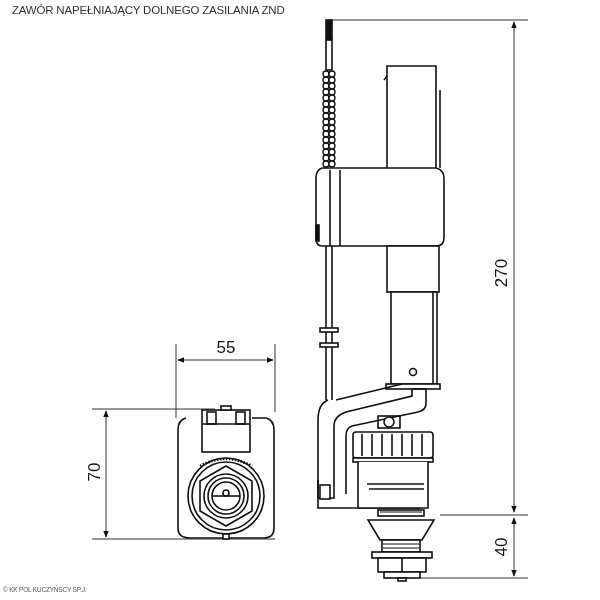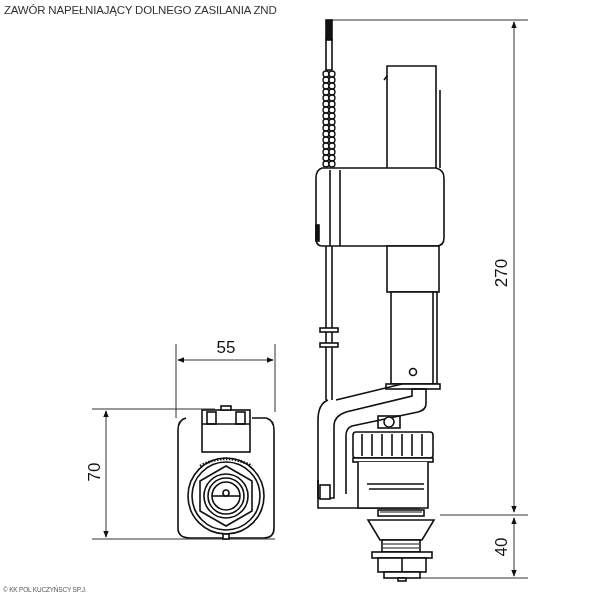--- a/index.html
+++ b/index.html
@@ -1,17 +1,17 @@
 <!DOCTYPE html>
 <html><head>
   <meta charset="utf-8">
   <style>
     html, body { margin: 0; padding: 0; background: #ffffff; }
     body { width: 600px; height: 600px; position: relative; overflow: hidden; font-family: "Liberation Sans", sans-serif; }
-    .title { position: absolute; left: 4px; top: 4px; font-size: 11.5px; color: #333; letter-spacing: -0.2px; white-space: nowrap; }
+    .title { position: absolute; left: 12px; top: 4px; font-size: 11.5px; color: #333; letter-spacing: -0.2px; white-space: nowrap; }
     .copyright { position: absolute; left: 3px; top: 586px; font-size: 6.5px; color: #555; letter-spacing: -0.2px; white-space: nowrap; }
     svg { position: absolute; left: 0; top: 0; }
     .dim { font-family: "Liberation Sans", sans-serif; font-size: 17px; fill: #111; }
   </style>
 </head>
 <body>
 
 <div class="title">ZAWÓR NAPEŁNIAJĄCY DOLNEGO ZASILANIA ZND</div>
 
 <svg width="600" height="600" viewBox="0 0 600 600">

